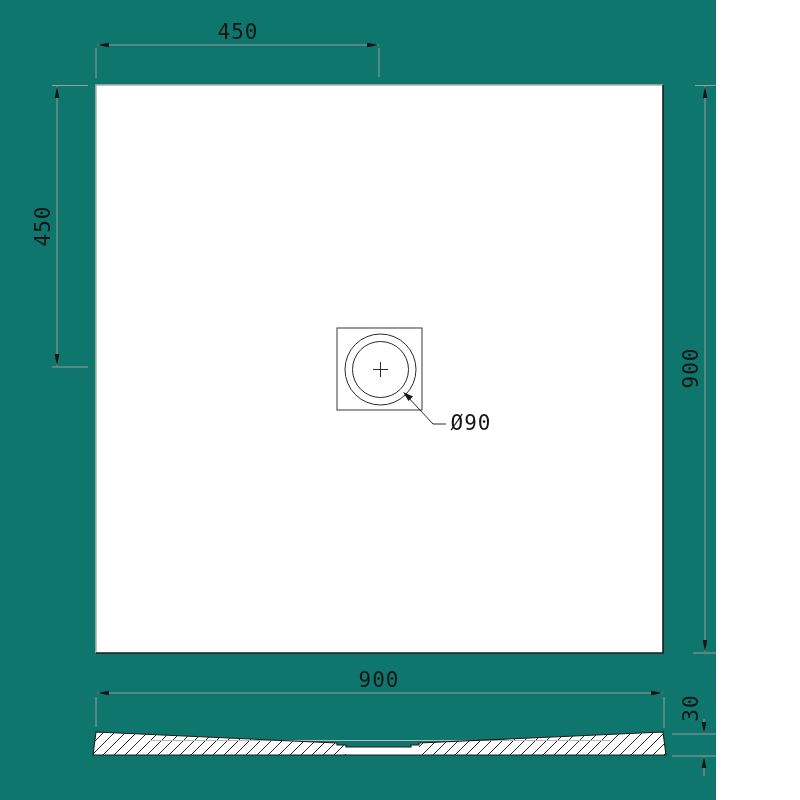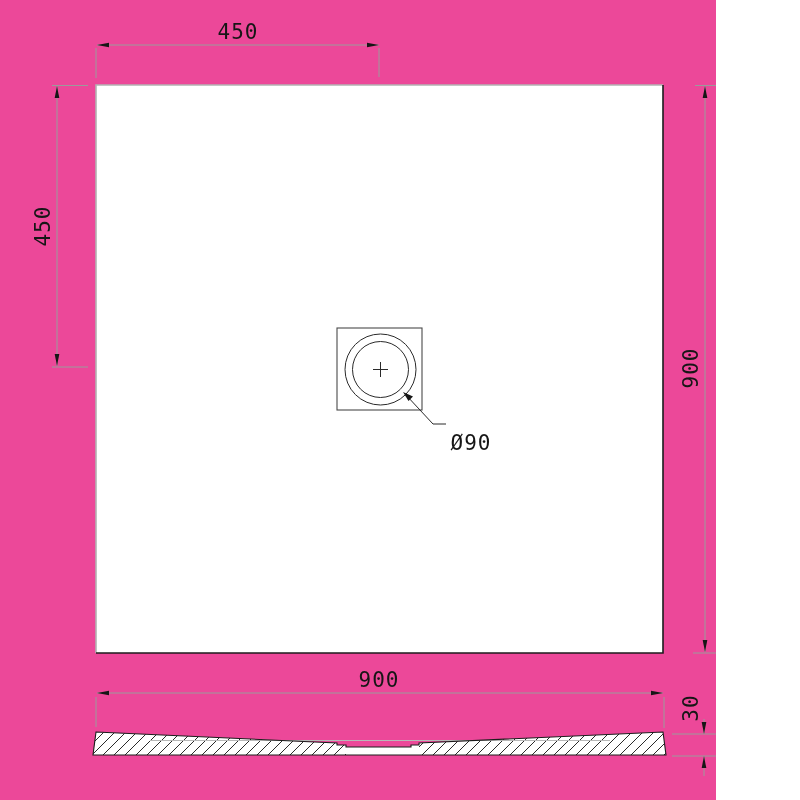--- a/index.html
+++ b/index.html
@@ -1,17 +1,17 @@
 <!DOCTYPE html>
 <html><head>
 <meta charset="utf-8">
 <style>
   html,body{margin:0;padding:0;background:#ffffff;}
   #stage{
-    position:relative;width:716px;height:800px;background:#ec4899;overflow:hidden;
+    position:relative;width:716px;height:800px;background:#0f766e;overflow:hidden;
     font-family:"DejaVu Sans Mono","Liberation Mono",monospace;
   }
   #watermark{
     position:absolute;left:296px;top:372px;width:230px;height:42px;
     font-family:"Liberation Sans",sans-serif;font-weight:bold;
     font-size:41px;line-height:40px;color:#ededed;letter-spacing:3px;
     user-select:none;
   }
   #watermark sup{font-size:13px;vertical-align:18px;letter-spacing:0;}
   svg#linework{position:absolute;left:0;top:0;}
@@ -111,15 +111,15 @@
       <polygon points="704,734 701.7,722 706.3,722" fill="#161616"></polygon>
       <polygon points="704,756 701.7,768 706.3,768" fill="#161616"></polygon>
     </g>
   </svg>
 
   <div class="dimtext" style="left:238px;top:32px;">450</div>
   <div class="dimtext vert" style="left:43px;top:226px;">450</div>
   <div class="dimtext vert" style="left:691px;top:368px;">900</div>
   <div class="dimtext" style="left:379px;top:680px;">900</div>
   <div class="dimtext vert" style="left:691px;top:708px;">30</div>
-  <div class="dimtext" style="left:471px;top:423px;margin-top:20px;">Ø90</div>
+  <div class="dimtext" style="left:471px;top:423px;">Ø90</div>
 
 </div>
 
 </body></html>

